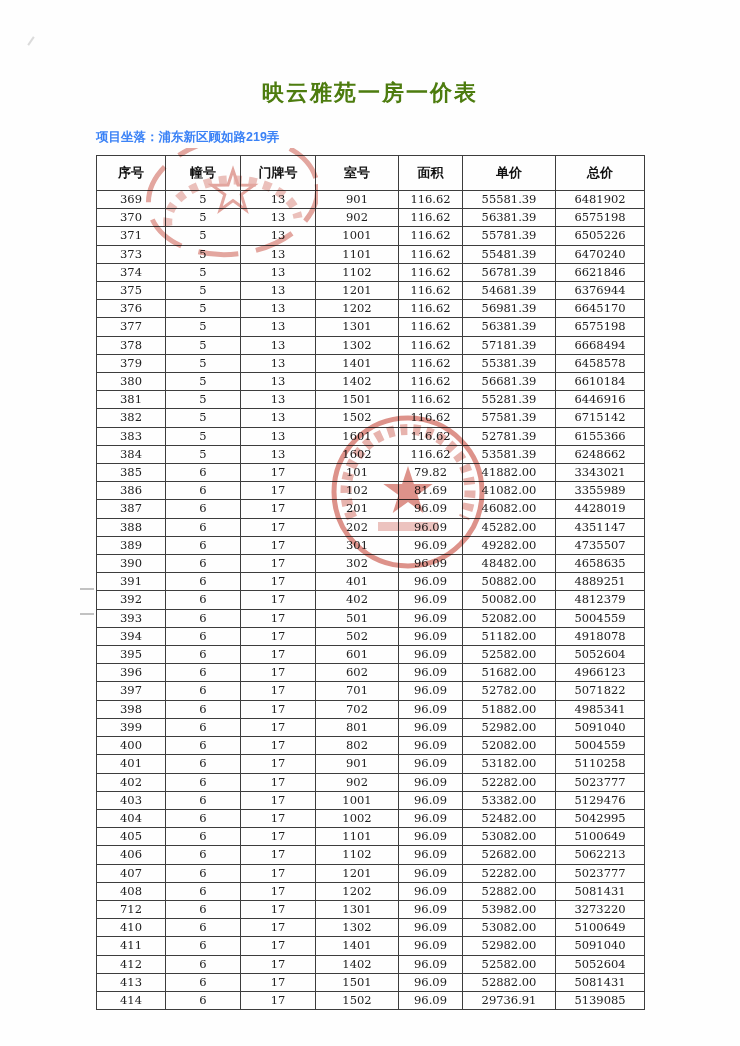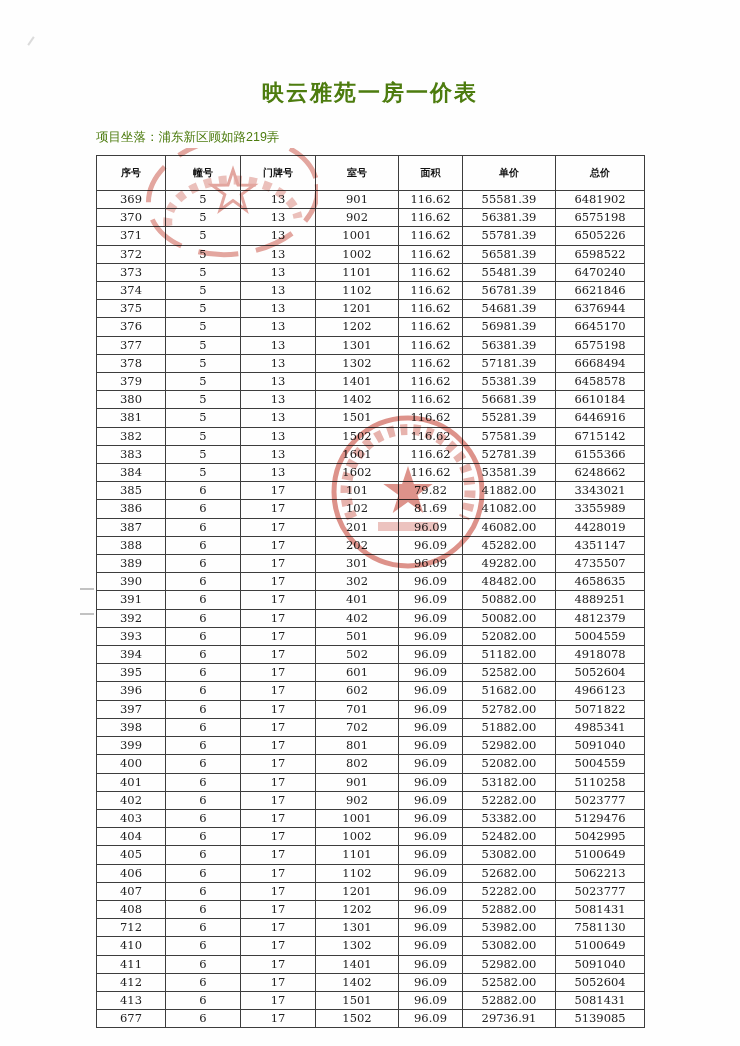--- a/index.html
+++ b/index.html
@@ -25,42 +25,42 @@
     font-size: 22px;
     font-weight: bold;
     letter-spacing: 2px;
     color: #4d7c0f;
   }
   .location-line {
     position: absolute;
     top: 129px;
     left: 96px;
     font-size: 12.5px;
-    font-weight: normal;
-    color: #4d7c0f;
+    font-weight: bold;
+    color: #3b82f6;
   }
   .price-table {
     position: absolute;
     top: 155px;
     left: 96px;
     border-collapse: collapse;
     table-layout: fixed;
     width: 548px;
   }
   .price-table th, .price-table td {
     border: 1px solid #3d3d3d;
     text-align: center;
     vertical-align: middle;
     padding: 0;
     overflow: hidden;
     white-space: nowrap;
   }
   .price-table thead th {
     height: 34px;
-    font-size: 10px;
+    font-size: 13px;
     font-weight: bold;
     color: #111;
     font-family: "Liberation Sans", sans-serif;
   }
   .price-table tbody td {
     height: 17.2px;
     line-height: 17.2px;
     font-size: 11.5px;
     color: #202020;
     font-family: "DejaVu Serif", "Liberation Serif", serif;
@@ -137,29 +137,20 @@
         <tr>
           <td>371</td>
           <td>5</td>
           <td>13</td>
           <td>1001</td>
           <td>116.62</td>
           <td>55781.39</td>
           <td>6505226</td>
         </tr>
         <tr>
-          <td>372</td>
-          <td>5</td>
-          <td>13</td>
-          <td>1002</td>
-          <td>116.62</td>
-          <td>56581.39</td>
-          <td>6598522</td>
-        </tr>
-        <tr>
           <td>373</td>
           <td>5</td>
           <td>13</td>
           <td>1101</td>
           <td>116.62</td>
           <td>55481.39</td>
           <td>6470240</td>
         </tr>
         <tr>
           <td>374</td>
@@ -476,21 +467,21 @@
           <td>52882.00</td>
           <td>5081431</td>
         </tr>
         <tr>
           <td>712</td>
           <td>6</td>
           <td>17</td>
           <td>1301</td>
           <td>96.09</td>
           <td>53982.00</td>
-          <td>7581130</td>
+          <td>3273220</td>
         </tr>
         <tr>
           <td>410</td>
           <td>6</td>
           <td>17</td>
           <td>1302</td>
           <td>96.09</td>
           <td>53082.00</td>
           <td>5100649</td>
         </tr>
@@ -515,21 +506,21 @@
         <tr>
           <td>413</td>
           <td>6</td>
           <td>17</td>
           <td>1501</td>
           <td>96.09</td>
           <td>52882.00</td>
           <td>5081431</td>
         </tr>
         <tr>
-          <td>677</td>
+          <td>414</td>
           <td>6</td>
           <td>17</td>
           <td>1502</td>
           <td>96.09</td>
           <td>29736.91</td>
           <td>5139085</td>
         </tr>
       </tbody>
   </table>
 

